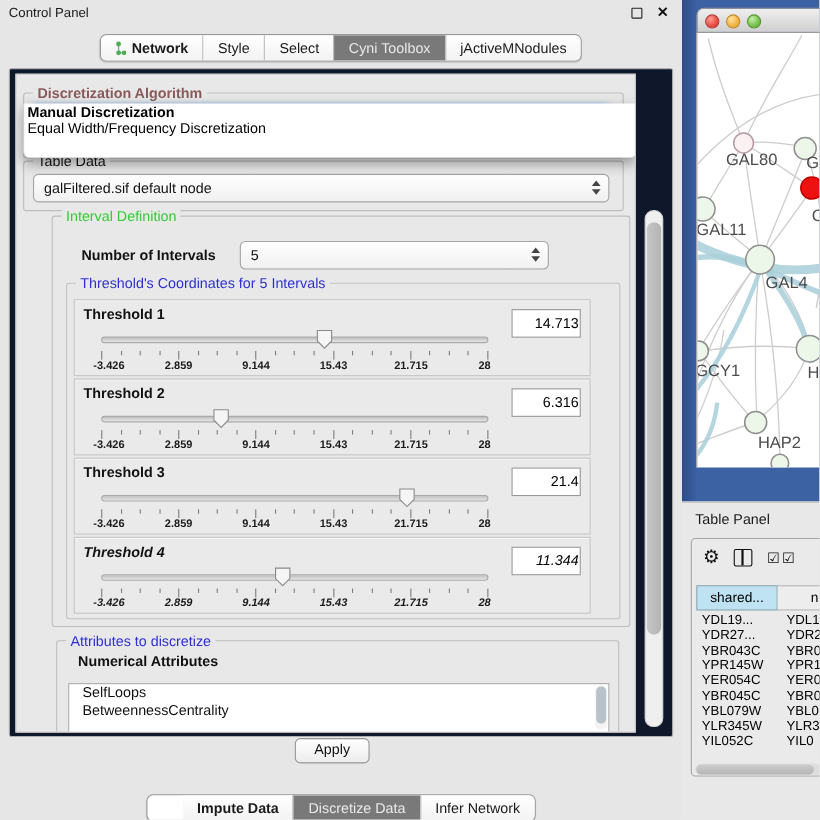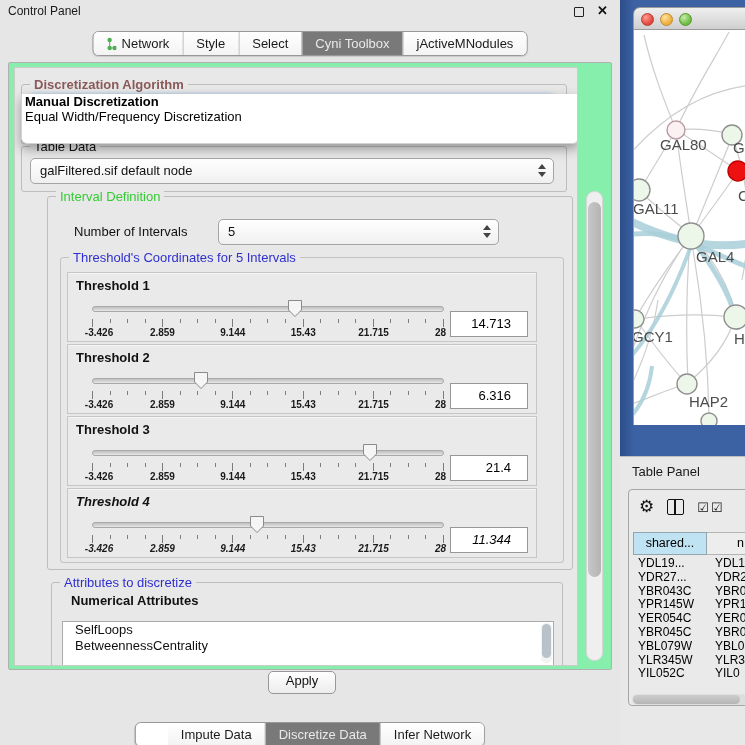--- a/index.html
+++ b/index.html
@@ -6,27 +6,27 @@
   body{width:745px;height:745px;overflow:hidden;font-family:"Liberation Sans",sans-serif;background:#e8e8e8;position:relative;}
   
   #control-panel{position:absolute;left:0;top:0;width:620px;height:745px;background:#e6e6e6;}
   #cp-titlebar{position:absolute;left:0;top:0;right:0;height:24px;background:#e6e6e6;}
   #cp-title{position:absolute;left:8px;top:4px;font-size:12px;color:#1a1a1a;}
   #float-icon{position:absolute;right:36px;top:7px;width:8px;height:8px;border:1.6px solid #222;border-radius:1px;cursor:pointer;}
   #close-icon{position:absolute;right:12px;top:3px;font-size:13px;font-weight:900;color:#111;cursor:pointer;}
   
   .seg-bar{position:absolute;display:inline-flex;border:1px solid #989898;border-radius:6px;overflow:hidden;background:#fff;box-shadow:0 1px 1px rgba(0,0,0,.12);}
   .seg{padding:0 13px;line-height:23px;height:23px;font-size:13px;color:#1a1a1a;background:linear-gradient(#ffffff,#f3f3f3);border-left:1px solid #bdbdbd;cursor:pointer;display:flex;align-items:center;white-space:nowrap;}
-  .seg:first-child{border-left:none;}
+  .seg:first-child{border-left:none;font-weight:bold;}
   .seg.active{background:#797979;color:#e9e9e9;}
   #top-tabs{top:31px;left:50%;transform:translateX(-50%);}
   #bottom-tabs{top:722px;left:50%;transform:translateX(-50%);padding-left:32px;}
   #network-tab-icon{width:10px;height:14px;margin-right:5px;}
   
-  #content-frame{position:absolute;left:8px;top:62px;width:602px;height:606px;border:1px solid #b0b0b0;background:#86efac;border-radius:2px;}
+  #content-frame{position:absolute;left:8px;top:62px;width:602px;height:606px;border:1px solid #b0b0b0;background:#0f172a;border-radius:2px;}
   #content-inner{position:absolute;left:5px;top:4px;width:562px;height:597px;border:1px solid #cbcbcb;background:#e8e8e8;overflow:hidden;}
   #cp-scrollbar{position:absolute;right:8px;top:128px;width:15px;height:468px;background:#efefef;border:1px solid #d6d6d6;border-radius:8px;cursor:pointer;}
   #cp-scroll-thumb{position:absolute;left:1px;right:1px;top:10px;height:375px;background:linear-gradient(90deg,#c7c7c7,#b4b4b4);border-radius:7px;}
   
   .group{position:absolute;border:1px solid #bdbdbd;border-radius:3px;}
   .group-title{position:absolute;top:-8px;left:8px;background:#e8e8e8;padding:0 4px;font-size:13px;white-space:nowrap;}
   .gt-red{color:#8a5a5a;font-weight:bold;}
   .gt-black{color:#111;}
   .gt-green{color:#33cc33;}
   .gt-blue{color:#2f2fd0;}
@@ -48,21 +48,21 @@
   .slider{position:absolute;left:24px;top:26px;width:352px;height:38px;cursor:pointer;}
   .track{position:absolute;left:0;right:0;top:7px;height:4px;border:1px solid #a9a9a9;border-radius:3px;background:linear-gradient(#bfbfbf,#e6e6e6);}
   .thumb{position:absolute;top:0;width:16px;height:19px;margin-left:-8px;}
   .ticks{position:absolute;left:0;right:0;top:20px;height:8px;display:flex;justify-content:space-between;align-items:flex-start;}
   .ticks i{width:1px;background:#7d7d7d;display:block;}
   .ticks i.ma{height:8px;}
   .ticks i.mi{height:4px;}
   .ticklabels{position:absolute;left:0;right:0;top:28px;height:12px;}
   .ticklabels span{position:absolute;transform:translateX(-50%);font-size:10px;font-weight:bold;color:#1a1a1a;white-space:nowrap;}
   .tl0{left:2%;} .tl1{left:20%;} .tl2{left:40%;} .tl3{left:60%;} .tl4{left:80%;} .tl5{left:99%;}
-  .t-value{position:absolute;right:8px;top:38px;width:60px;height:24px;background:#fff;border:1px solid #979797;font-size:13px;line-height:24px;text-align:right;padding-right:16px;color:#000;}
+  .t-value{position:absolute;right:8px;top:8px;width:60px;height:24px;background:#fff;border:1px solid #979797;font-size:13px;line-height:24px;text-align:right;padding-right:1px;color:#000;}
   
   #attr-list{position:absolute;left:10px;right:8px;top:38px;height:60px;background:#fff;border:1px solid #ababab;}
   .attr-item{font-size:13px;color:#111;line-height:16px;padding-left:12px;cursor:pointer;white-space:nowrap;}
   #attr-scroll{position:absolute;right:1px;top:1px;width:11px;height:40px;background:#f3f3f3;border-radius:5px;cursor:pointer;}
   #attr-thumb{position:absolute;left:1px;right:1px;top:1px;height:34px;background:#b9c2c8;border-radius:5px;}
   
   #apply-btn{position:absolute;left:268px;top:671px;width:66px;height:21px;background:linear-gradient(#ffffff,#ececec);border:1px solid #979797;border-radius:5px;font-size:13px;color:#111;font-family:"Liberation Sans",sans-serif;cursor:pointer;line-height:18px;text-align:center;}
   
   #network-window{position:absolute;left:620px;top:0;width:125px;height:456px;background:linear-gradient(90deg,#2c4d88,#3c62a4 14px);overflow:hidden;}
   #net-chrome{position:absolute;left:13px;top:7px;width:130px;height:441px;}
@@ -151,21 +151,21 @@
           <span>galFiltered.sif default node</span>
           <span class="spinner">
               <i class="up"></i>
               <i class="dn"></i>
             </span>
         </div>
       </div>
 
       <div class="group" style="left:32px;top:128px;right:4px;height:372px;">
         <span class="group-title gt-green">Interval Definition</span>
-        <span style="position:absolute;left:26px;top:27px;font-size:13px;font-weight:normal;color:#111;">Number of Intervals</span>
+        <span style="position:absolute;left:26px;top:27px;font-size:13px;font-weight:bold;color:#111;">Number of Intervals</span>
         <div class="combo" style="left:170px;top:22px;width:270px;">
           <span>5</span>
           <span class="spinner">
               <i class="up"></i>
               <i class="dn"></i>
             </span>
         </div>
 
         <div class="group" style="left:12px;top:60px;right:8px;height:304px;border-color:#c2c2c2;">
           <span class="group-title gt-blue">Threshold's Coordinates for 5 Intervals</span>

